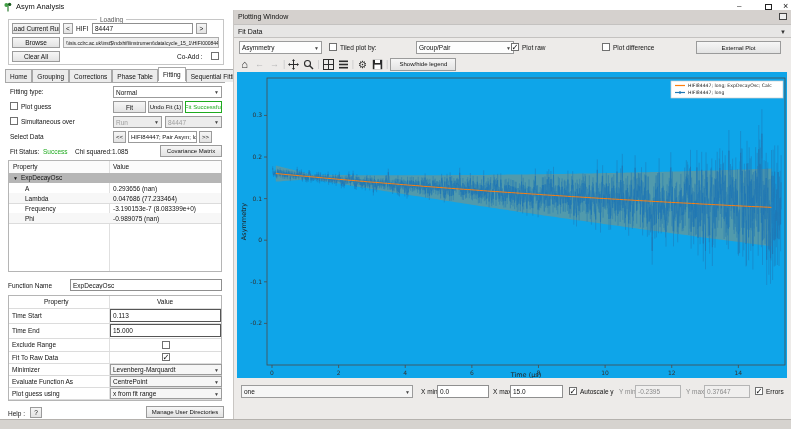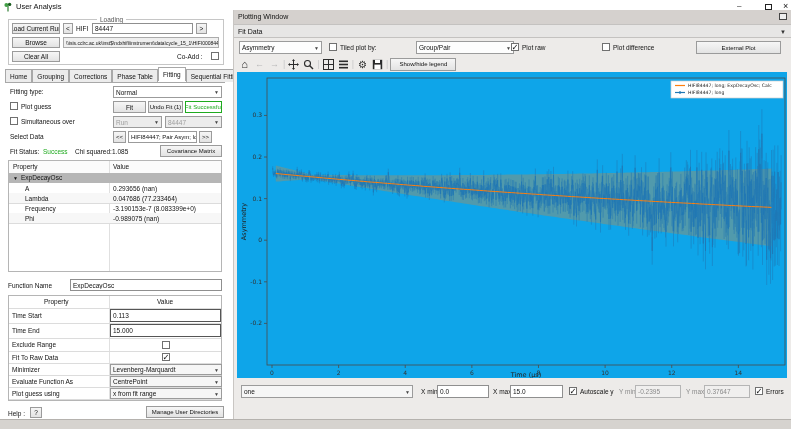--- a/index.html
+++ b/index.html
@@ -36,21 +36,21 @@
 <div id="app">
 
   <div class="abs" style="left:0;top:0;width:791px;height:14px;background:#fff;">
     <span class="abs" style="left:3px;top:2px;">
       <svg width="10" height="10">
           <path d="M5 9.5 L5 4" stroke="#2e7d32" stroke-width="1.2" fill="none"></path>
           <circle cx="3.4" cy="3" r="2" fill="#43a047"></circle>
           <circle cx="6.6" cy="2.4" r="1.7" fill="#1b5e20"></circle>
         </svg>
     </span>
-    <span class="lbl" style="left:16px;top:3px;font-size:7.5px;">User Analysis</span>
+    <span class="lbl" style="left:16px;top:3px;font-size:7.5px;">Asym Analysis</span>
     <span class="lbl" style="left:737px;top:2px;font-size:8px;">–</span>
     <span class="abs" style="left:765px;top:4px;width:7px;height:6px;border:1px solid #222;"></span>
     <span class="lbl" style="left:783px;top:2px;font-size:9px;">×</span>
   </div>
 
   <div class="abs" style="left:0;top:14px;width:232px;height:405px;background:#fff;">
 
     <div class="abs" style="left:8px;top:5px;width:216px;height:46px;border:1px solid #c6c6c6;">
       <span class="lbl" style="left:88px;top:-4px;background:#fff;padding:0 3px;color:#555;">Loading</span>
     </div>

